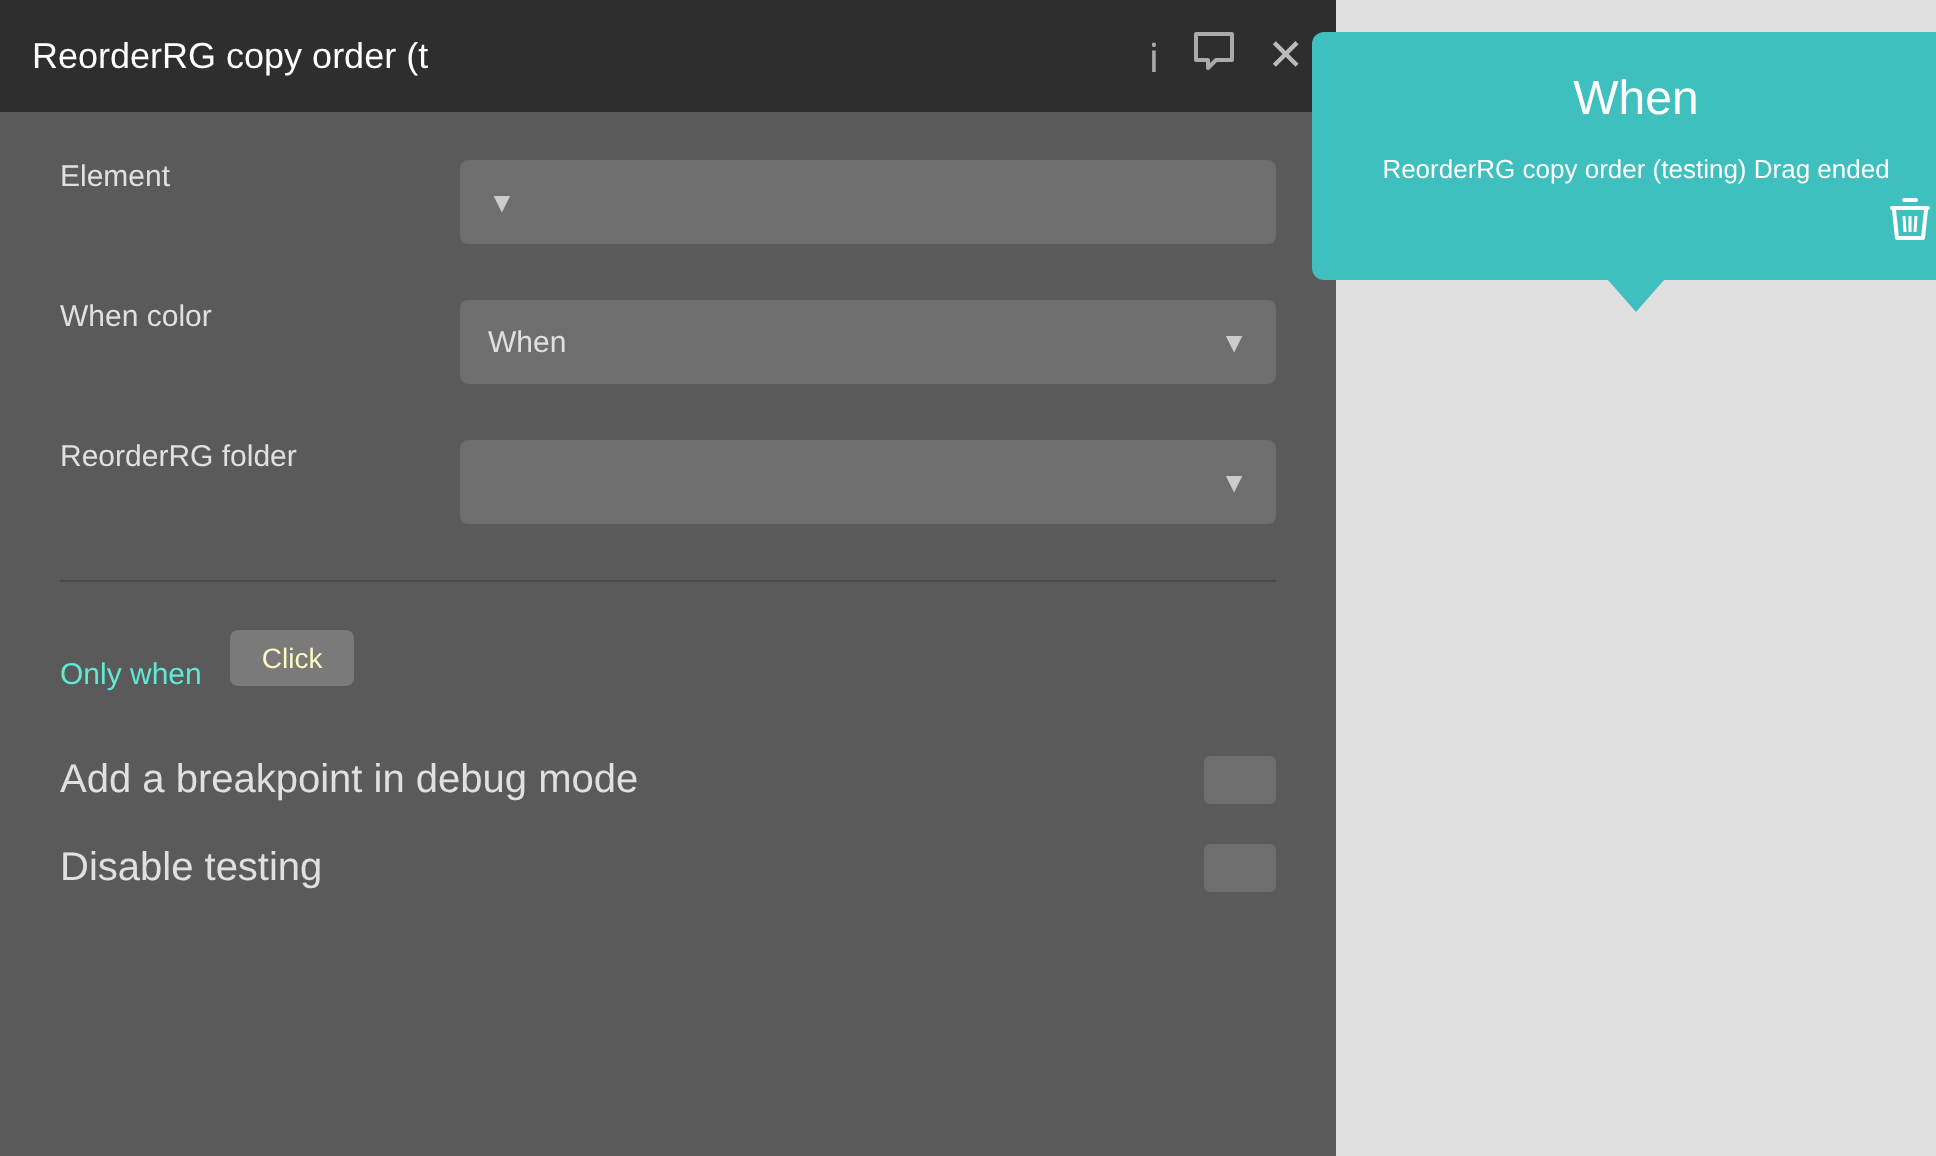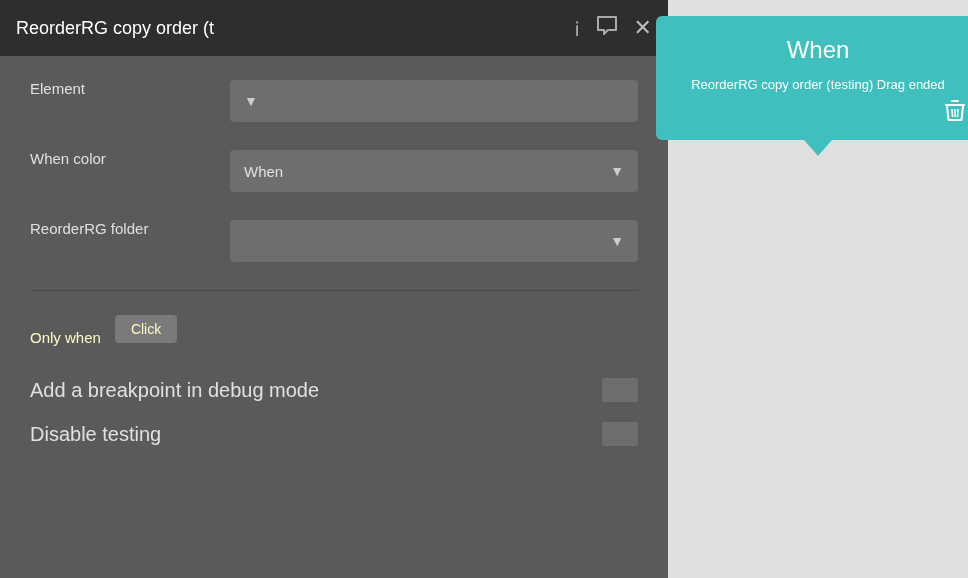--- a/index.html
+++ b/index.html
@@ -99,21 +99,21 @@
     }
 
     .only-when-row {
       display: flex;
       align-items: center;
       margin-bottom: 32px;
       gap: 14px;
     }
 
     .only-when-label {
-      color: #fef9c3;
+      color: #5eead4;
       font-size: 15px;
       flex-shrink: 0;
       margin-top: 18px;
     }
 
     .click-pill {
       background: #7a7a7a;
       border-radius: 4px;
       color: #fef9c3;
       font-size: 14px;

